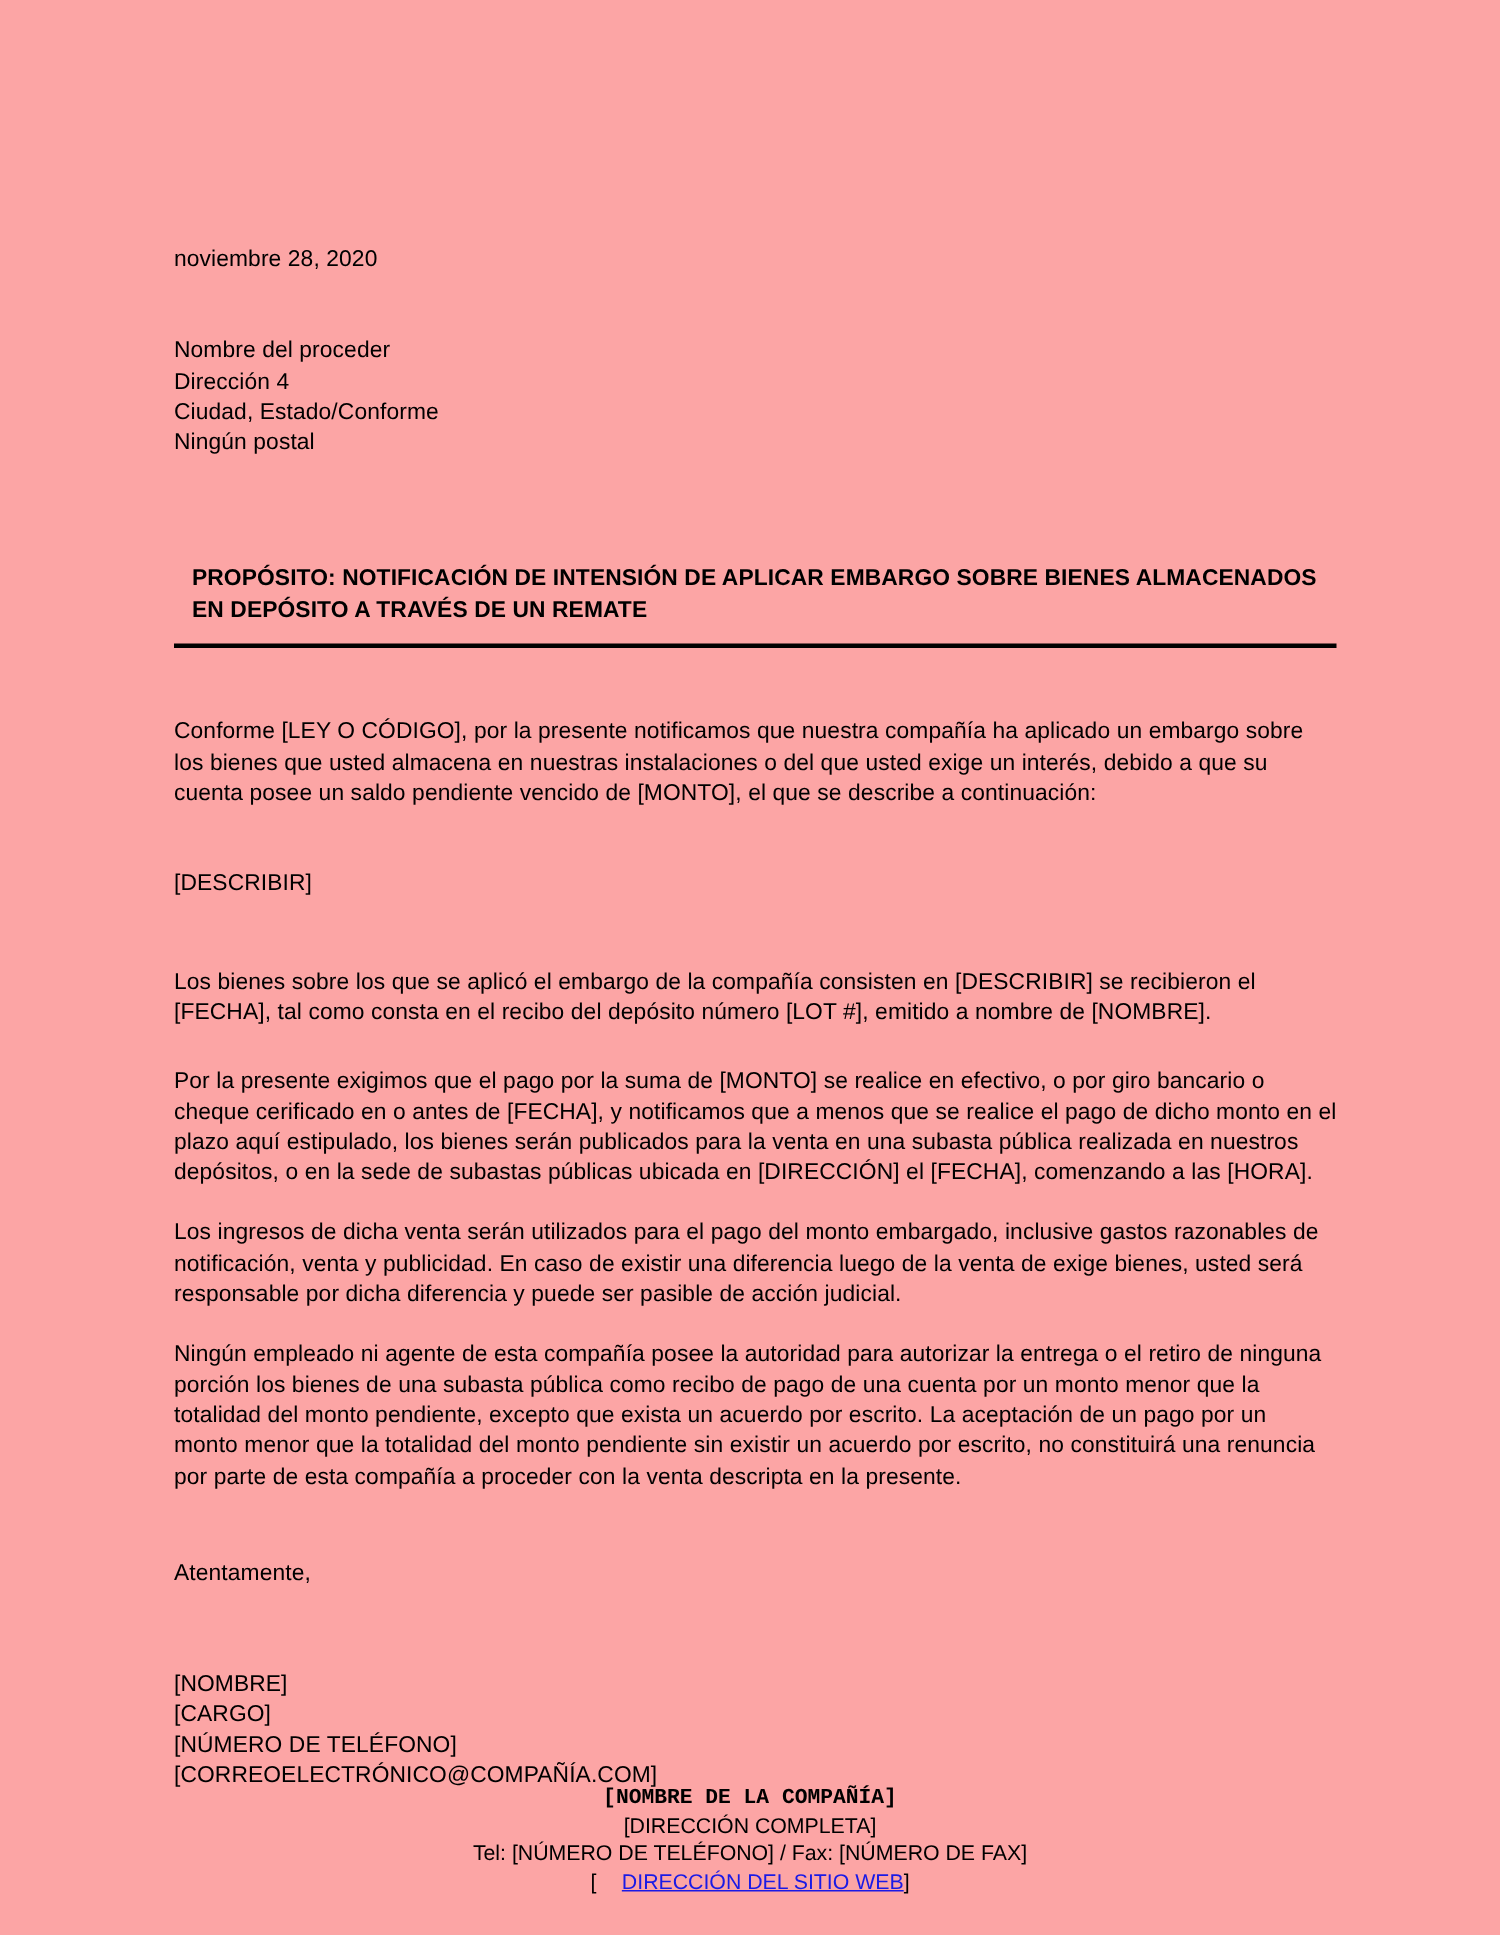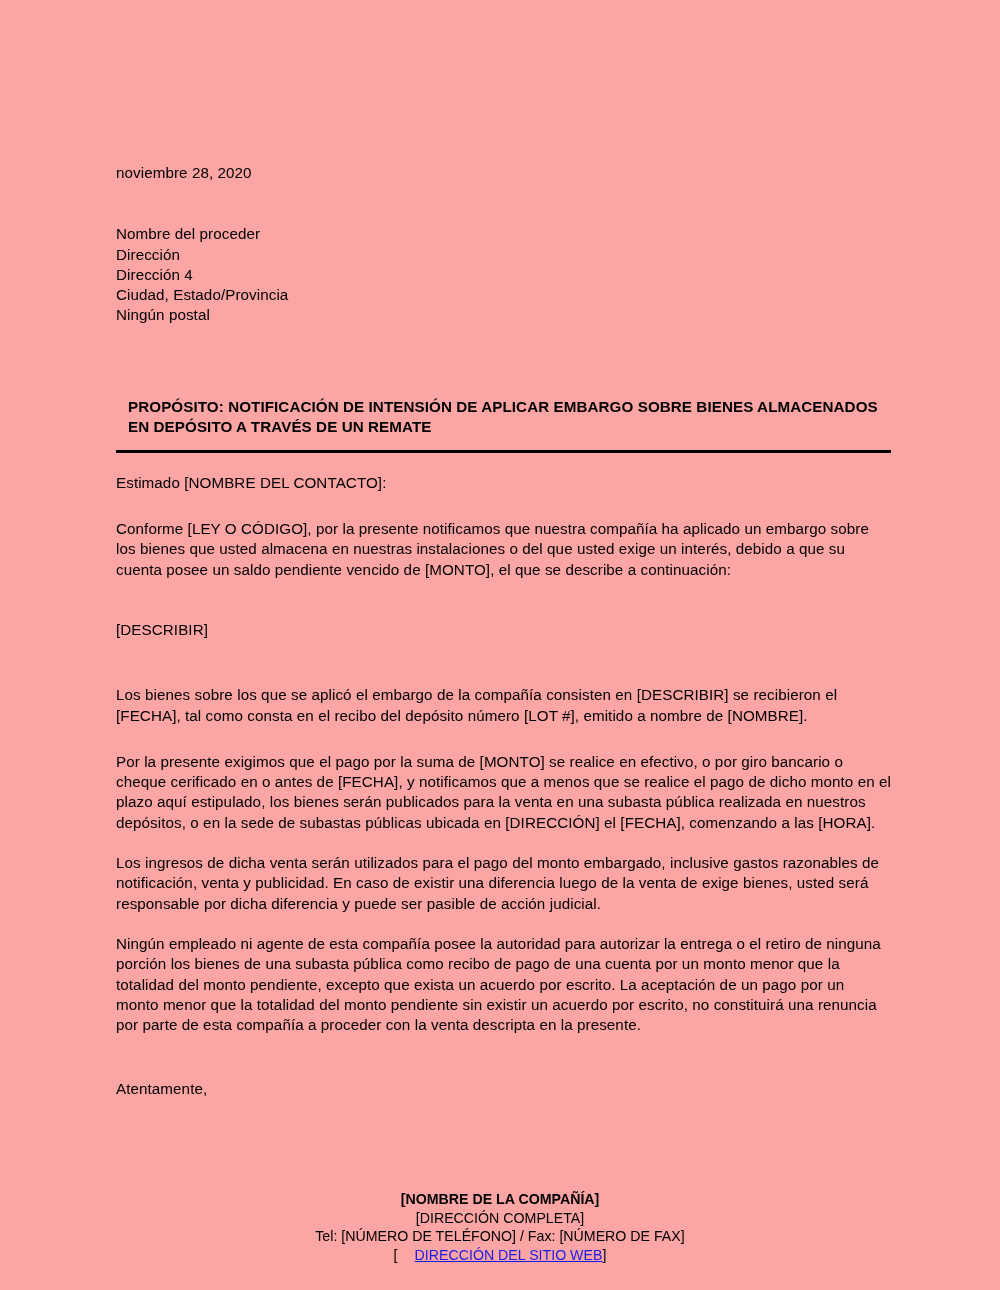--- a/index.html
+++ b/index.html
@@ -64,20 +64,21 @@
     position: absolute;
     left: 0;
     right: 0;
     top: 1190px;
     text-align: center;
     font-size: 14.2px;
     line-height: 18.6px;
   }
   .footer .company {
     font-weight: bold;
+    font-family: Liberation Mono, monospace;
   }
   .footer p { margin: 0; }
   .weblink {
     color: #1a1ae6;
     text-decoration: underline;
     margin-left: 17px;
   }
   .bracket { color: #000000; text-decoration: none; }
 </style>
 </head>
@@ -86,35 +87,33 @@
 <div class="page">
 
   <div class="content doc-text">
 
     <p class="date-line">noviembre 28, 2020</p>
 
     <div class="spacer-lg"></div>
 
     <div class="address-block">
       <p>Nombre del proceder</p>
-      <p>Dirección</p>
       <p>Dirección 4</p>
-      <p>Ciudad, Estado/Provincia</p>
+      <p>Ciudad, Estado/Conforme</p>
       <p>Ningún postal</p>
     </div>
 
     <div style="height:59px"></div>
 
     <p class="subject-heading">PROPÓSITO: NOTIFICACIÓN DE INTENSIÓN DE APLICAR EMBARGO SOBRE BIENES ALMACENADOS EN DEPÓSITO A TRAVÉS DE UN REMATE</p>
 
     <div class="rule"></div>
 
     <div style="height:20px"></div>
 
-    <p class="para">Estimado [NOMBRE DEL CONTACTO]:</p>
 
     <div class="spacer-md"></div>
 
     <p class="para">Conforme [LEY O CÓDIGO], por la presente notificamos que nuestra compañía ha aplicado un embargo sobre los bienes que usted almacena en nuestras instalaciones o del que usted exige un interés, debido a que su cuenta posee un saldo pendiente vencido de [MONTO], el que se describe a continuación:</p>
 
     <div style="height:40px"></div>
 
     <p class="para">[DESCRIBIR]</p>
 
     <div style="height:45px"></div>
@@ -132,20 +131,26 @@
     <div class="spacer-sm"></div>
 
     <p class="para">Ningún empleado ni agente de esta compañía posee la autoridad para autorizar la entrega o el retiro de ninguna porción los bienes de una subasta pública como recibo de pago de una cuenta por un monto menor que la totalidad del monto pendiente, excepto que exista un acuerdo por escrito. La aceptación de un pago por un monto menor que la totalidad del monto pendiente sin existir un acuerdo por escrito, no constituirá una renuncia por parte de esta compañía a proceder con la venta descripta en la presente.</p>
 
     <div style="height:44px"></div>
 
     <p class="para">Atentamente,</p>
 
     <div style="height:54px"></div>
 
+    <div class="signature-block">
+      <p>[NOMBRE]</p>
+      <p>[CARGO]</p>
+      <p>[NÚMERO DE TELÉFONO]</p>
+      <p>[CORREOELECTRÓNICO@COMPAÑÍA.COM]</p>
+    </div>
 
   </div>
 
   <div class="footer">
     <p class="company">[NOMBRE DE LA COMPAÑÍA]</p>
     <p>[DIRECCIÓN COMPLETA]</p>
     <p>Tel: [NÚMERO DE TELÉFONO] / Fax: [NÚMERO DE FAX]</p>
     <p><span class="bracket">[</span><a class="weblink" href="#">DIRECCIÓN DEL SITIO WEB</a><span class="bracket">]</span></p>
   </div>
 

